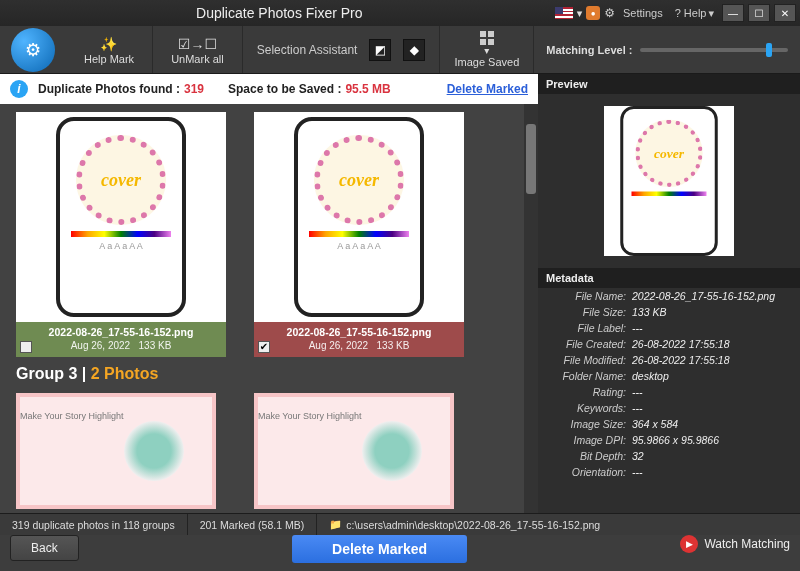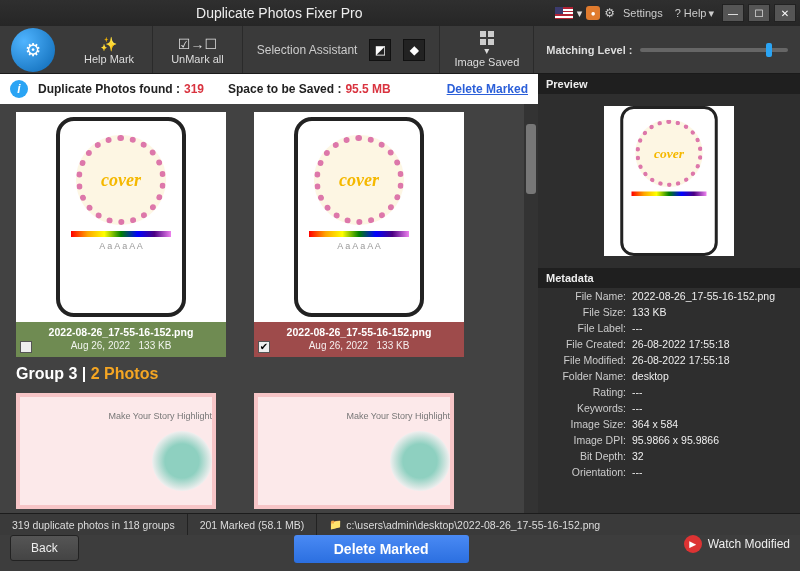--- a/index.html
+++ b/index.html
@@ -41,30 +41,30 @@
 .rainbow { margin-top:6px; width:100px; height:6px; background:linear-gradient(to right,red,orange,yellow,green,blue,indigo,violet);}
 .card .meta { padding:4px 4px 6px; color:#fff; font-size:10px; position:relative;}
 .card .meta .fn { text-align:center; font-weight:600; font-size:10.5px; }
 .card .meta .sub { text-align:center; font-size:10px; margin-top:2px; opacity:0.9;}
 .card.green .meta { background:#6f8b52; }
 .card.red .meta { background:#9e4b4b; }
 .chk { position:absolute; left:4px; bottom:4px; width:12px; height:12px; background:#eee; border:1px solid #555; color:#000; font-size:10px; line-height:10px; text-align:center;}
 .group-label { padding:8px 10px 4px; font-weight:700; color:#fff; font-size:16px;}
 .group-label .count { color:#f5a623; }
 .row2 { display:flex; gap:28px; padding:6px 10px 0; }
-.story-mock { width:200px; height:116px; background:#fce9ea; border:4px solid #f7c5c7; display:flex; flex-direction:column; align-items:flex-end; padding-top:14px; color:#777; font-size:9px;}
+.story-mock { width:200px; height:116px; background:#fce9ea; border:4px solid #f7c5c7; display:flex; align-items:flex-start; padding-top:14px; color:#777; font-size:9px;}
 .story-mock .circ { margin-top:10px; width:60px; height:60px; border-radius:50%; background:radial-gradient(circle,#8ed0c0 40%,#eee 70%);}
 .vscroll { position:absolute; right:0; top:0; bottom:0; width:14px; background:#333;}
 .vscroll .thumb2 { position:absolute; left:2px; width:10px; top:20px; height:70px; background:#777; border-radius:3px;}
 .rightpane { width:262px; background:#2e2e2e; display:flex; flex-direction:column; }
 .rp-header { background:#1f1f1f; padding:4px 8px; font-weight:700; color:#eee; font-size:11px;}
 .preview-box { padding:12px; display:flex; justify-content:center; }
 .preview-box .pv { width:130px; height:150px; background:#fff; display:flex; align-items:center; justify-content:center;}
 .meta-list { flex:1; overflow:auto; font-size:10.5px; }
-.meta-row { display:flex; padding:2px 8px; }
+.meta-row { display:flex; padding:2px 8px;font-style:italic; }
 .meta-row .k { width:86px; text-align:right; color:#ccc; padding-right:6px;}
 .meta-row .v { flex:1; color:#eee;}
 .statusbar { height:22px; background:#3a3a3a; border-top:1px solid #1c1c1c; display:flex; align-items:center; font-size:10.5px; color:#ddd; }
 .statusbar > div { padding:0 12px; border-right:1px solid #222; height:100%; display:flex; align-items:center; gap:4px;}
 .statusbar > div:last-child { border-right:none; }
 .sb-fold { color:#e0c070; }
 .bottombar { height:36px; background:#3d3d3d; display:flex; align-items:flex-start; padding:0 10px; gap:10px;}
 .btn-back { background:linear-gradient(#555,#444); color:#eee; padding:5px 20px; font-size:12px; border:1px solid #222; border-radius:3px; cursor:pointer;}
 .btn-delete { background:linear-gradient(#4a8af4,#2b6fe0); color:#fff; padding:6px 40px; font-size:14px; font-weight:700; border:none; border-radius:3px; cursor:pointer; margin:0 auto;}
 .btn-tutorial { display:flex; align-items:center; gap:6px; color:#eee; font-size:12px; cursor:pointer;}
@@ -281,15 +281,15 @@
     <span class="sb-fold">📁</span>
     <span>c:\users\admin\desktop\2022-08-26_17-55-16-152.png</span>
   </div>
 </div>
 
 <div class="bottombar">
   <button class="btn-back">Back</button>
   <button class="btn-delete">Delete Marked</button>
   <div class="btn-tutorial">
     <div class="play-ic">▶</div>
-    <span>Watch Modified</span>
+    <span>Watch Matching</span>
   </div>
 </div>
 
 </body></html>

